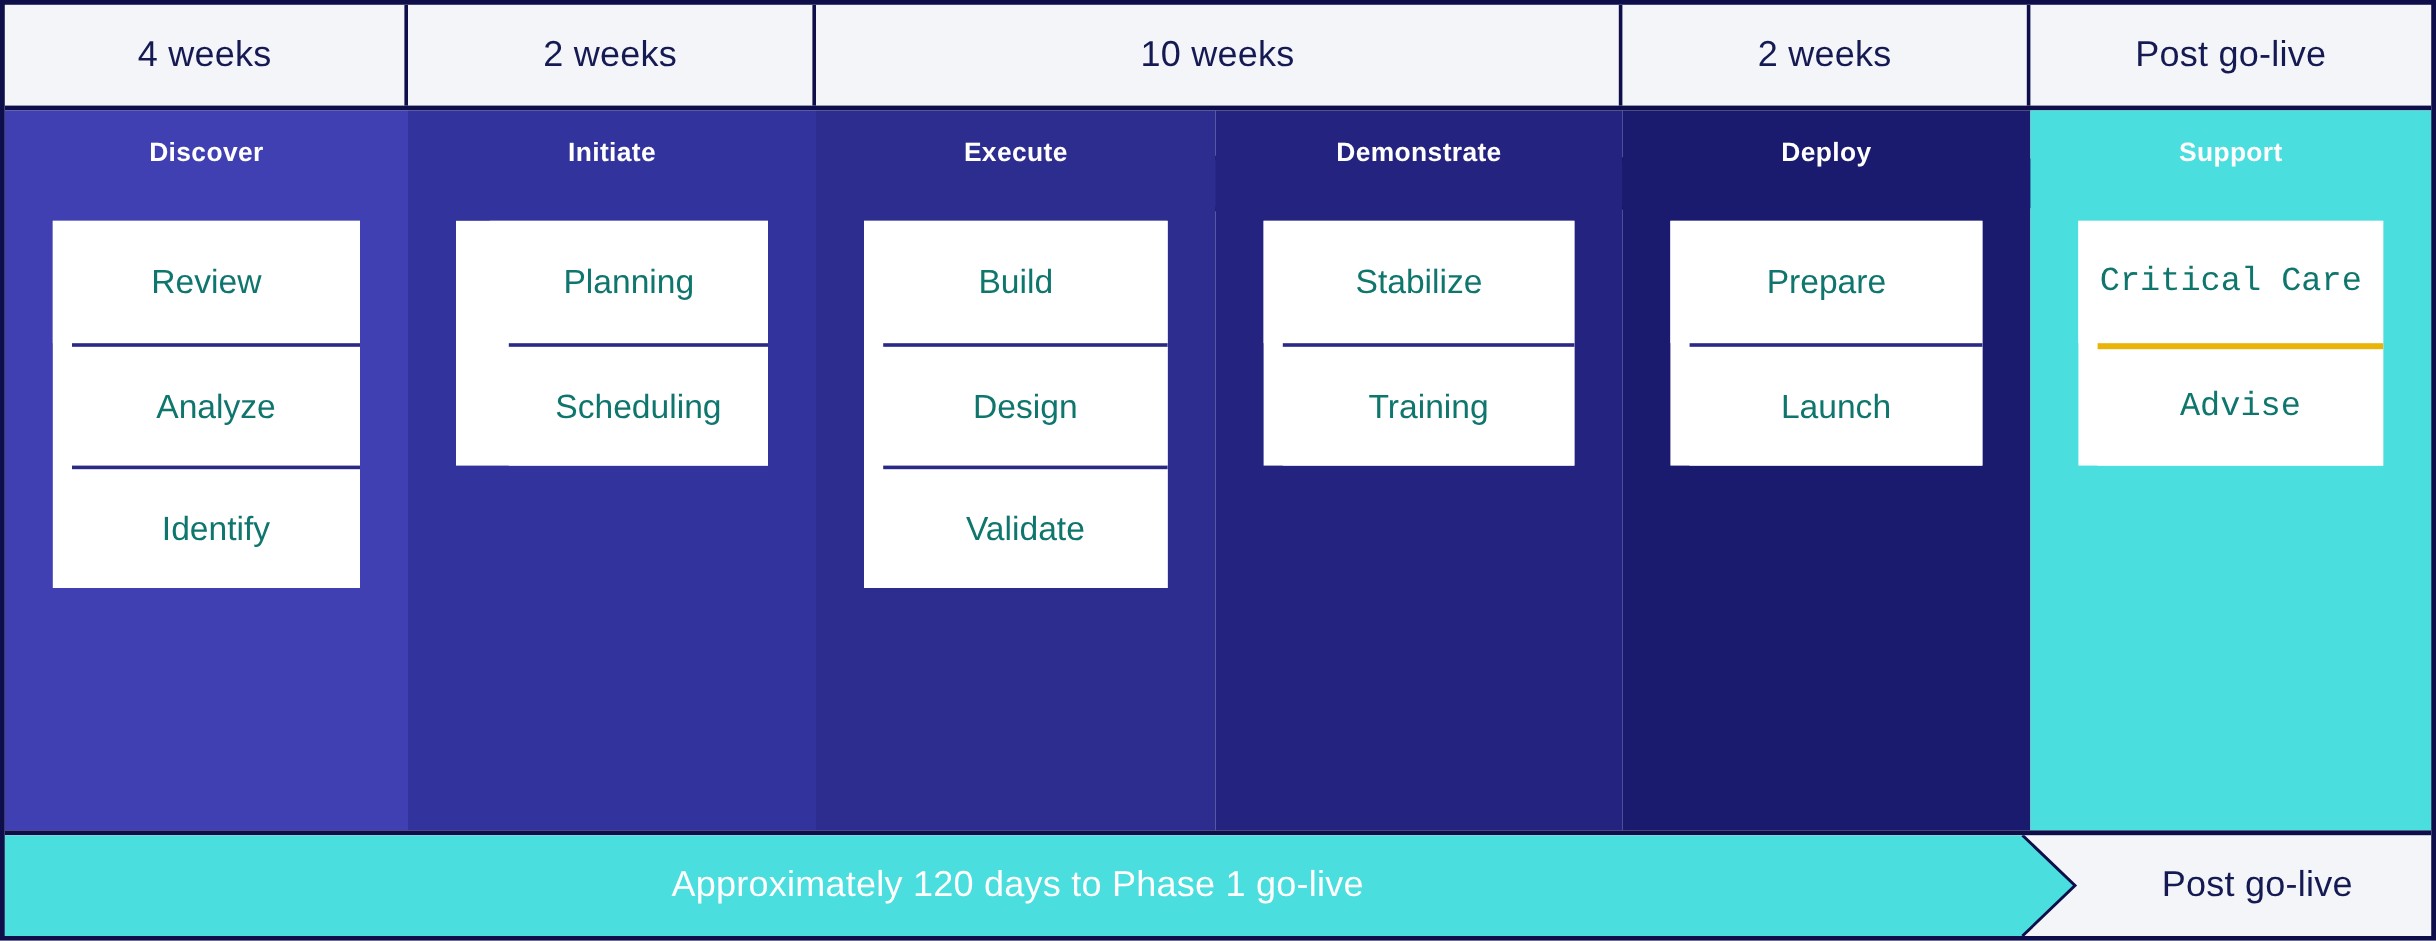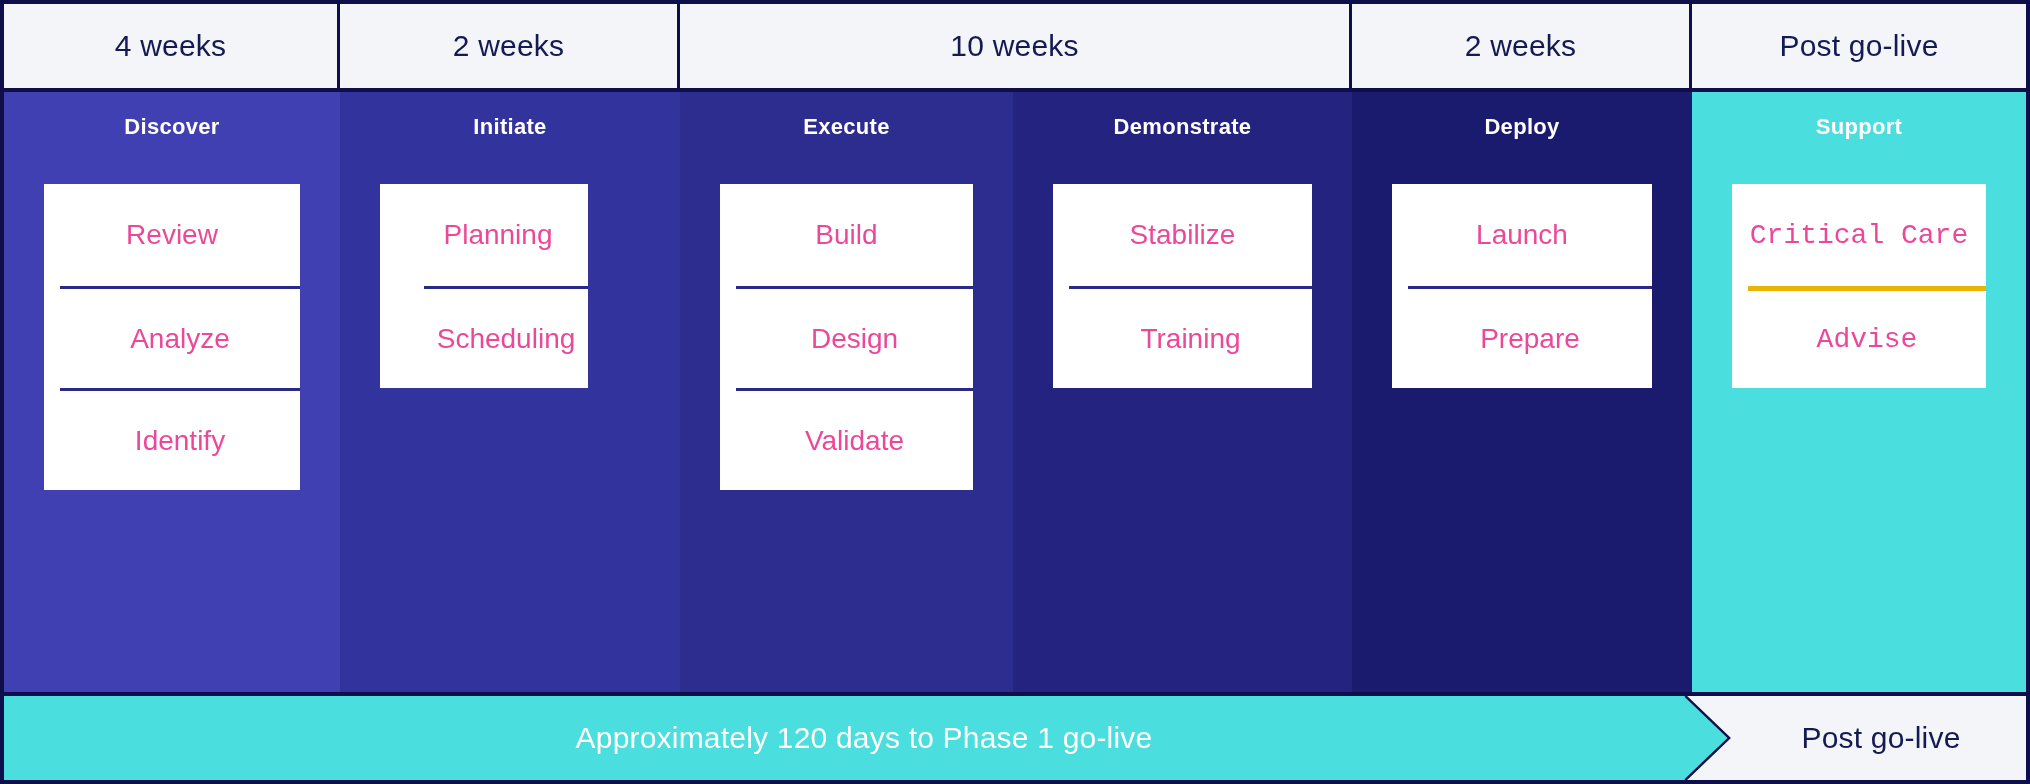--- a/index.html
+++ b/index.html
@@ -76,21 +76,21 @@
     position:absolute;
     top:92px;
     background:#FFFFFF;
     box-sizing:border-box;
   }
   .card{
     height:102px;
     display:flex;
     align-items:center;
     justify-content:center;
-    color:#ec4899;
+    color:#0f766e;
     font-size:28px;
     box-sizing:border-box;
     background:#FFFFFF;
   }
   .card + .card{border-top:3px solid #2A2A86;margin-left:16px;}
   .cards.teal .card + .card{border-top:5px solid #eab308;}
 
   
   .footer{
     position:absolute;
@@ -181,21 +181,21 @@
         <div class="card">
           <span>Review</span>
         </div>
         <div class="card">
           <span>Analyze</span>
         </div>
         <div class="card">
           <span>Identify</span>
         </div>
       </div>
-      <div class="cards" style="left: 376px; width: 208px; padding-left: 28px;">
+      <div class="cards" style="left: 376px; width: 260px; padding-left: 28px;">
         <div class="card">
           <span>Planning</span>
         </div>
         <div class="card">
           <span>Scheduling</span>
         </div>
       </div>
       <div class="cards" style="left: 716px; width: 253px;">
         <div class="card">
           <span>Build</span>
@@ -210,42 +210,42 @@
       <div class="cards" style="left: 1049px; width: 259px;">
         <div class="card">
           <span>Stabilize</span>
         </div>
         <div class="card">
           <span>Training</span>
         </div>
       </div>
       <div class="cards" style="left: 1388px; width: 260px;">
         <div class="card">
+          <span>Prepare</span>
+        </div>
+        <div class="card">
           <span>Launch</span>
-        </div>
-        <div class="card">
-          <span>Prepare</span>
         </div>
       </div>
       <div class="cards teal" style="left: 1728px; width: 254px; font-family: Liberation Mono, monospace;">
         <div class="card">
           <span>Critical Care</span>
         </div>
         <div class="card">
           <span>Advise</span>
         </div>
       </div>
     </div>
 
   <div class="footer">
     <svg class="footer-svg" viewBox="0 0 2030 88" preserveAspectRatio="none" id="footer-svg">
         <path d="M 0 0 L 1688 0 L 1732 44 L 1688 88 L 0 88 Z" fill="#4BDEDE"></path>
         <path d="M 1688 0 L 1732 44 L 1688 88" fill="none" stroke="#0E0E4A" stroke-width="2.5"></path>
       </svg>
-    <div class="footer-label" id="footer-main-label" style="left: 16px; width: 1688px;">
+    <div class="footer-label" id="footer-main-label" style="left: 0px; width: 1688px;">
       <span class="footer-main-text">Approximately 120 days to Phase 1 go-live</span>
     </div>
     <div class="footer-label" id="footer-post-label" style="left: 1732px; width: 290px;">
       <span class="footer-post-text">Post go-live</span>
     </div>
   </div>
 
 </div>
 
 </body></html>

